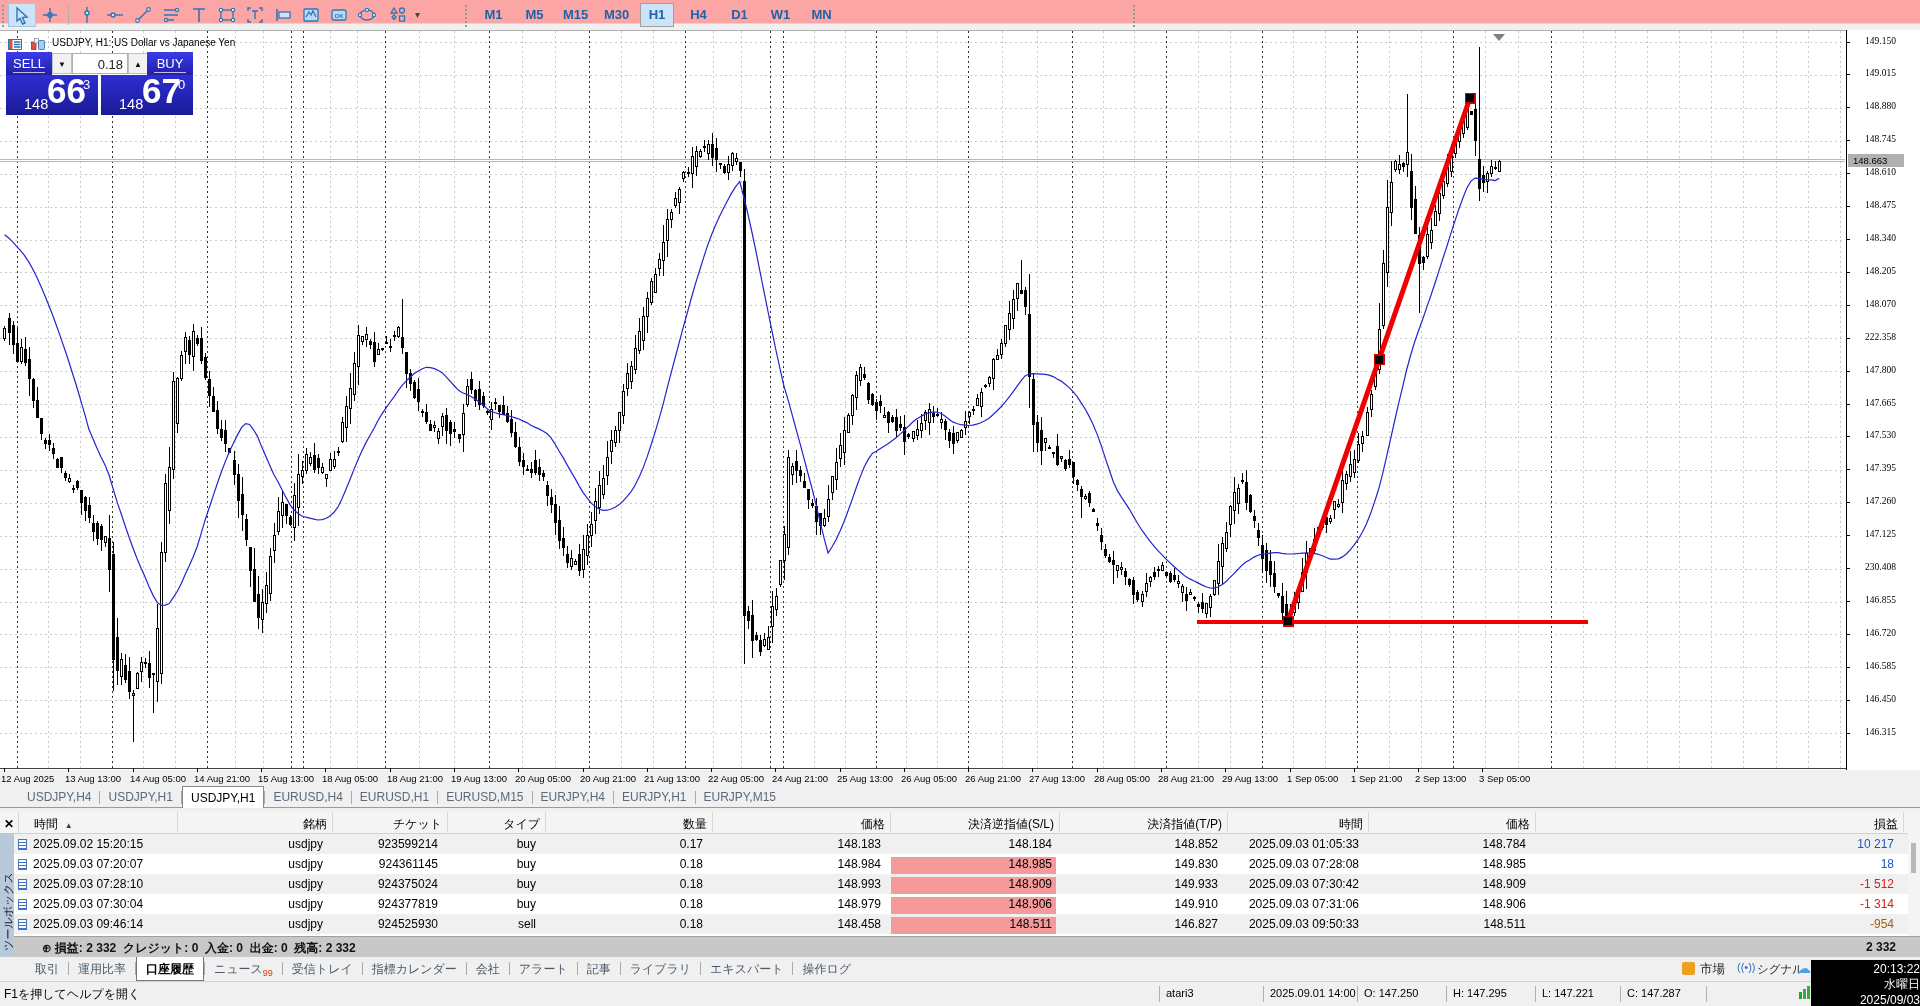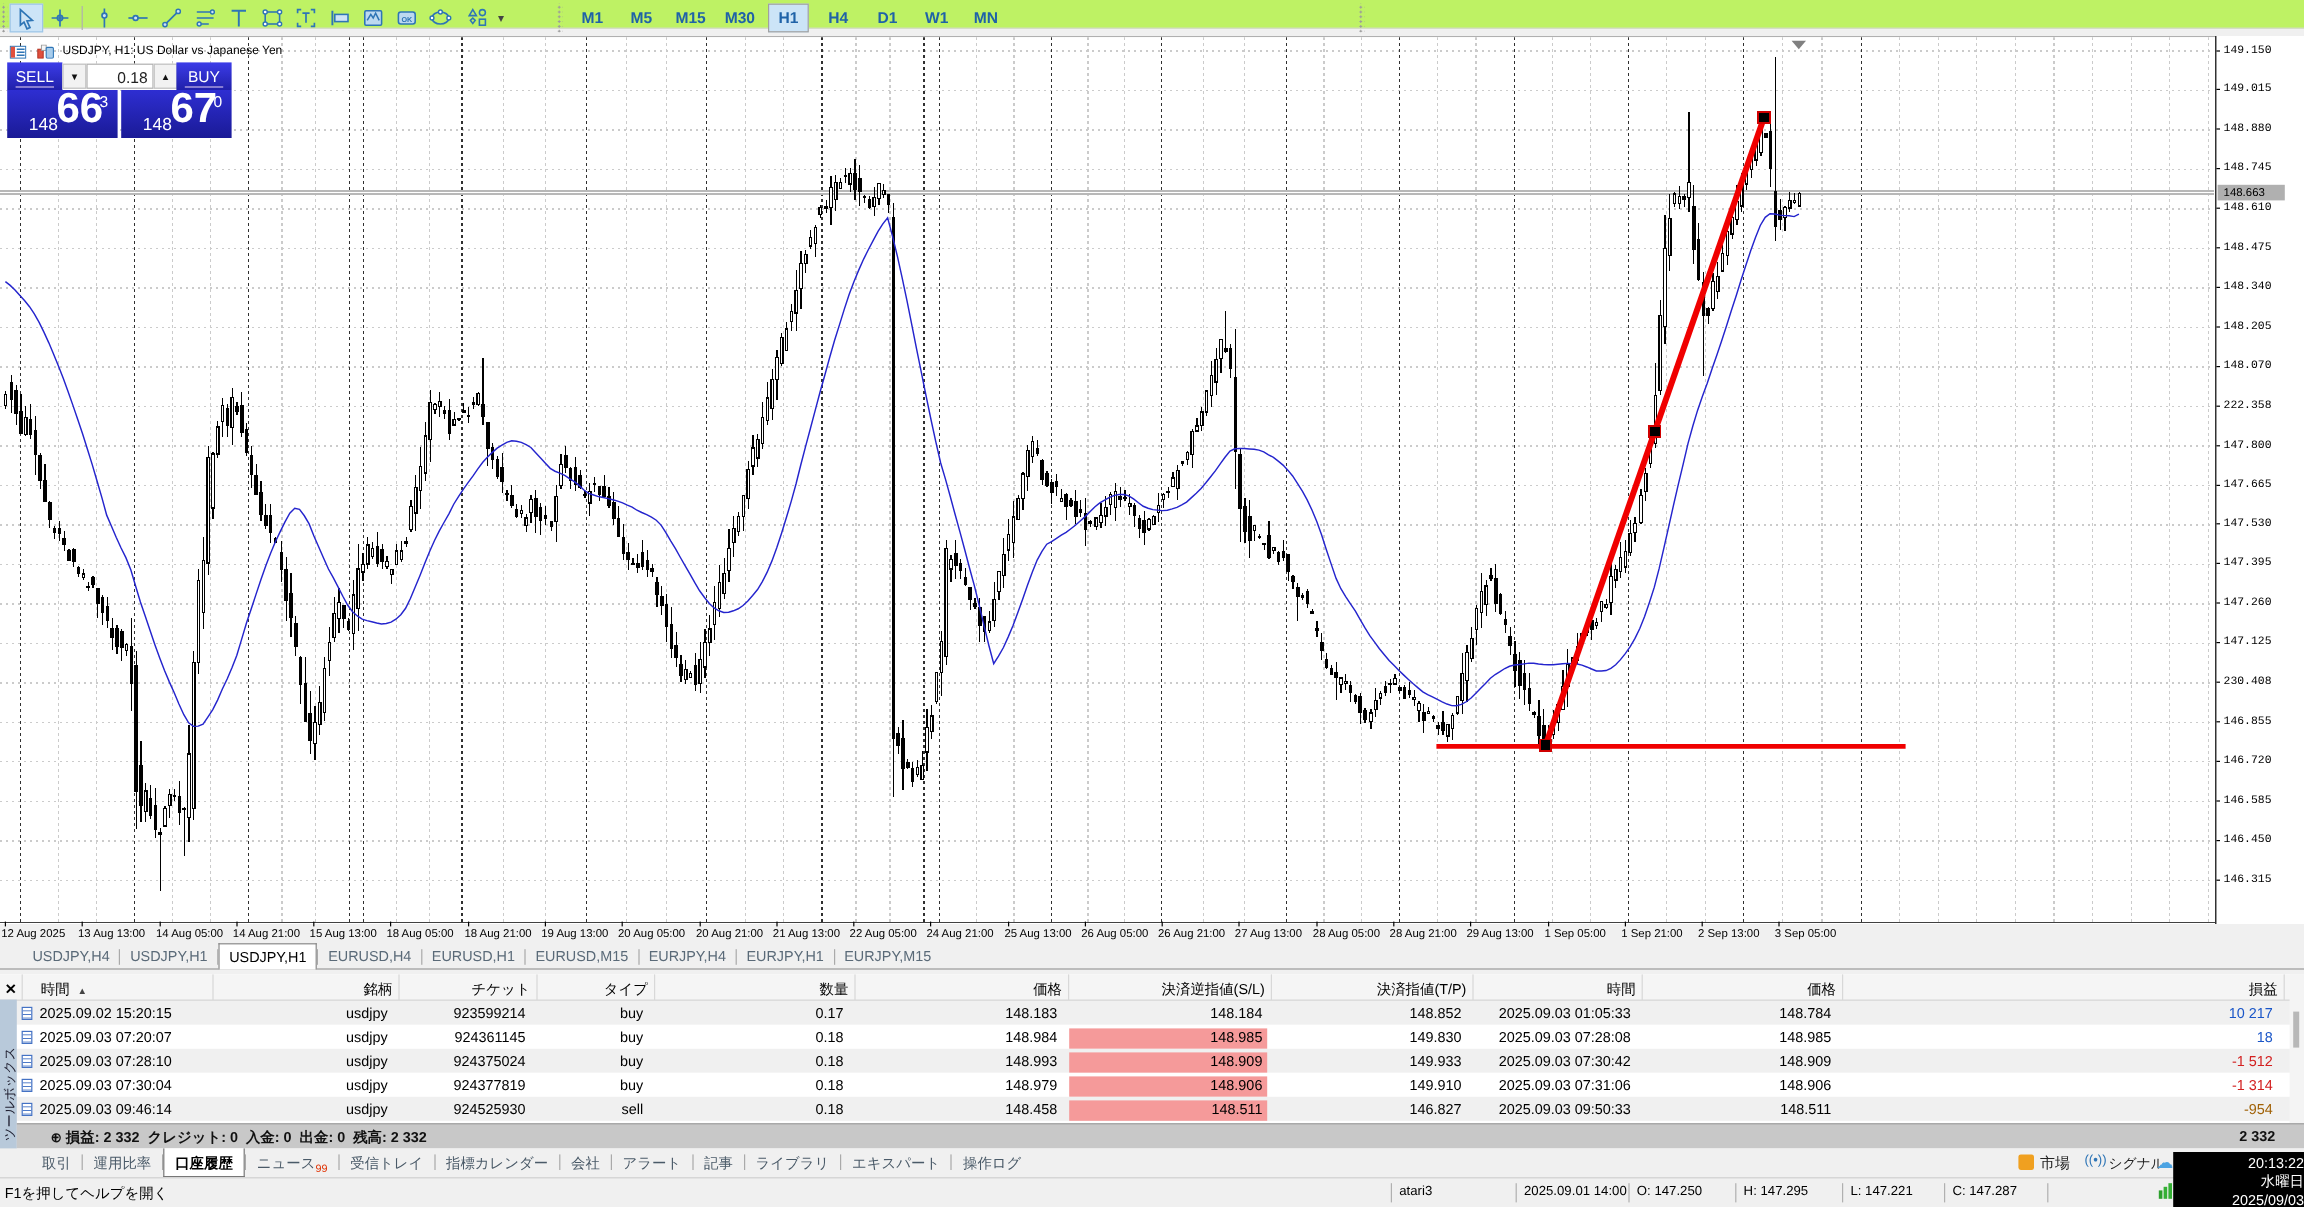--- a/index.html
+++ b/index.html
@@ -1,26 +1,26 @@
 <!DOCTYPE html>
 <html><head><meta charset="utf-8"><style>
 *{margin:0;padding:0;box-sizing:border-box}
 html,body{width:1920px;height:1006px;overflow:hidden;font-family:"Liberation Sans",sans-serif;background:#f0f0f0}
-#toolbar{position:absolute;left:0;top:0;width:1920px;height:24px;background:#bef264;border-bottom:1px solid #d8d8d8}
+#toolbar{position:absolute;left:0;top:0;width:1920px;height:24px;background:#fca5a5;border-bottom:1px solid #d8d8d8}
 .tbi{display:inline-block;vertical-align:top;margin-top:3px;height:24px;text-align:center;padding-top:2px}
 .tbi.sel{background:#cce4f7;border:1px solid #9fc6e7}
 .tsep{display:inline-block;width:1px;height:20px;background:#b0b0b0;margin:5px 4px 0 4px;vertical-align:top}
 .grip{display:inline-block;width:5px;height:24px;margin:3px 2px 0 1px;vertical-align:top;
 background-image:radial-gradient(circle,#9a9a9a 30%,transparent 32%);background-size:4px 4px;background-position:0 1px}
 .dda{color:#444;font-size:10px;vertical-align:top;margin-top:9px;display:inline-block}
 .tf{display:inline-block;vertical-align:top;margin-top:3px;height:24px;width:41px;text-align:center;padding-top:4px;color:#1f62a8;font-weight:bold;font-size:13px}
 .tf.sel{background:#cce4f7;border:1px solid #a0a0a0;padding-top:3px;width:34px;margin-left:3px;margin-right:4px}
 #chart{position:absolute;left:0;top:30px;width:1846px;height:740px;background:#fff;border-top:1px solid #b0b0b0}
 #paxis{position:absolute;left:1846px;top:30px;width:74px;height:740px;background:#fff;border-left:1px solid #000}
-.pl{position:absolute;left:6px;font-size:9.5px;color:#000;font-family:Liberation Mono, monospace}
+.pl{position:absolute;left:18px;font-size:9.5px;color:#000;font-family:Liberation Serif, serif}
 .tick{position:absolute;left:0;width:3px;height:1px;background:#000}
 .ptag{position:absolute;left:1px;top:124px;width:56px;background:#b0b0b0;color:#000;font-size:9.5px;padding:1px 0 1px 5px}
 #daxis{position:absolute;left:0;top:770px;width:1846px;height:16px;background:#f0f0f0}
 .dl{position:absolute;top:3px;font-size:9.5px;color:#000;white-space:nowrap}
 .dtick{position:absolute;top:-2px;width:1px;height:4px;background:#000}
 #chdr{position:absolute;left:8px;top:36px;height:14px}
 #chdr span{font-size:10px;color:#000;vertical-align:top;margin-left:6px;margin-top:1px;display:inline-block}
 #tpanel{position:absolute;left:6px;top:52px;width:187px;height:63px}
 .trow{position:absolute;left:0;top:0;height:23px;width:187px}
 .sellbtn,.buybtn{position:absolute;top:0;height:23px;width:46px;background:linear-gradient(#3c3ce8,#2020aa);color:#fff;font-size:13px;text-align:center;padding-top:4px}

